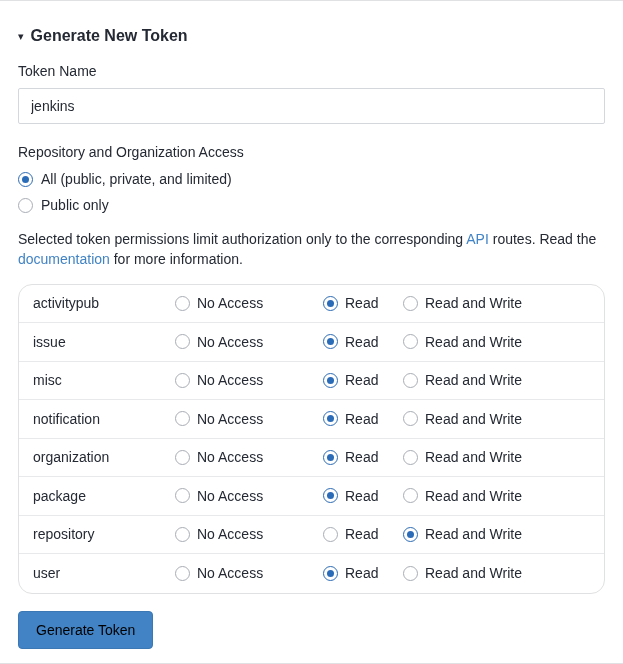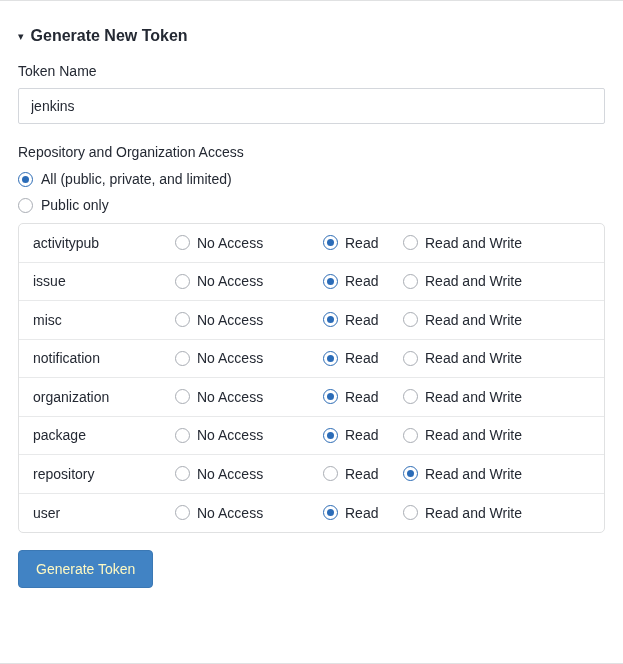--- a/index.html
+++ b/index.html
@@ -107,21 +107,21 @@
     font-size: 14px;
     line-height: 1.45;
     color: #242933;
   }
   .link {
     color: #4183c4;
     text-decoration: none;
   }
   .perm-table {
     border: 1px solid #e0e1e2;
-    border-radius: 5px;
+    border-radius: 14px;
     overflow: hidden;
   }
   .perm-row {
     display: flex;
     align-items: center;
     height: 38.5px;
     border-bottom: 1px solid #e8e9ea;
     padding-left: 14px;
     box-sizing: border-box;
   }
@@ -142,21 +142,21 @@
   .perm-opt.opt-none { width: 148px; flex: 0 0 auto; }
   .perm-opt.opt-read { width: 80px; flex: 0 0 auto; text-align: right; }
   .perm-opt.opt-rw  { flex: 0 0 auto; text-align: center; }
   .btn-row {
     margin-top: 17px;
   }
   .btn-primary {
     display: inline-block;
     padding: 10px 17px;
     background: #4183c4;
-    color: #fef9c3;
+    color: #000000;
     font-family: "Liberation Sans", sans-serif;
     font-size: 14px;
     border: 1px solid #3b78b4;
     border-radius: 4px;
     cursor: pointer;
   }
 </style>
 </head>
 <body>
 
@@ -175,20 +175,23 @@
 
     <div class="radio-line">
       <span class="radio checked"></span>
       <span class="radio-text">All (public, private, and limited)</span>
     </div>
     <div class="radio-line">
       <span class="radio"></span>
       <span class="radio-text">Public only</span>
     </div>
 
+    <div class="desc">
+      <span>Selected token permissions limit authorization only to the corresponding </span><a class="link" href="#">API</a><span> routes. Read the </span><a class="link" href="#">documentation</a><span> for more information.</span>
+    </div>
 
     <div class="perm-table">
 
       <div class="perm-row">
         <div class="perm-name">activitypub</div>
         <div class="perm-opt opt-none">
           <span class="radio"></span>
           <span class="radio-text">No Access</span>
         </div>
         <div class="perm-opt opt-read">

